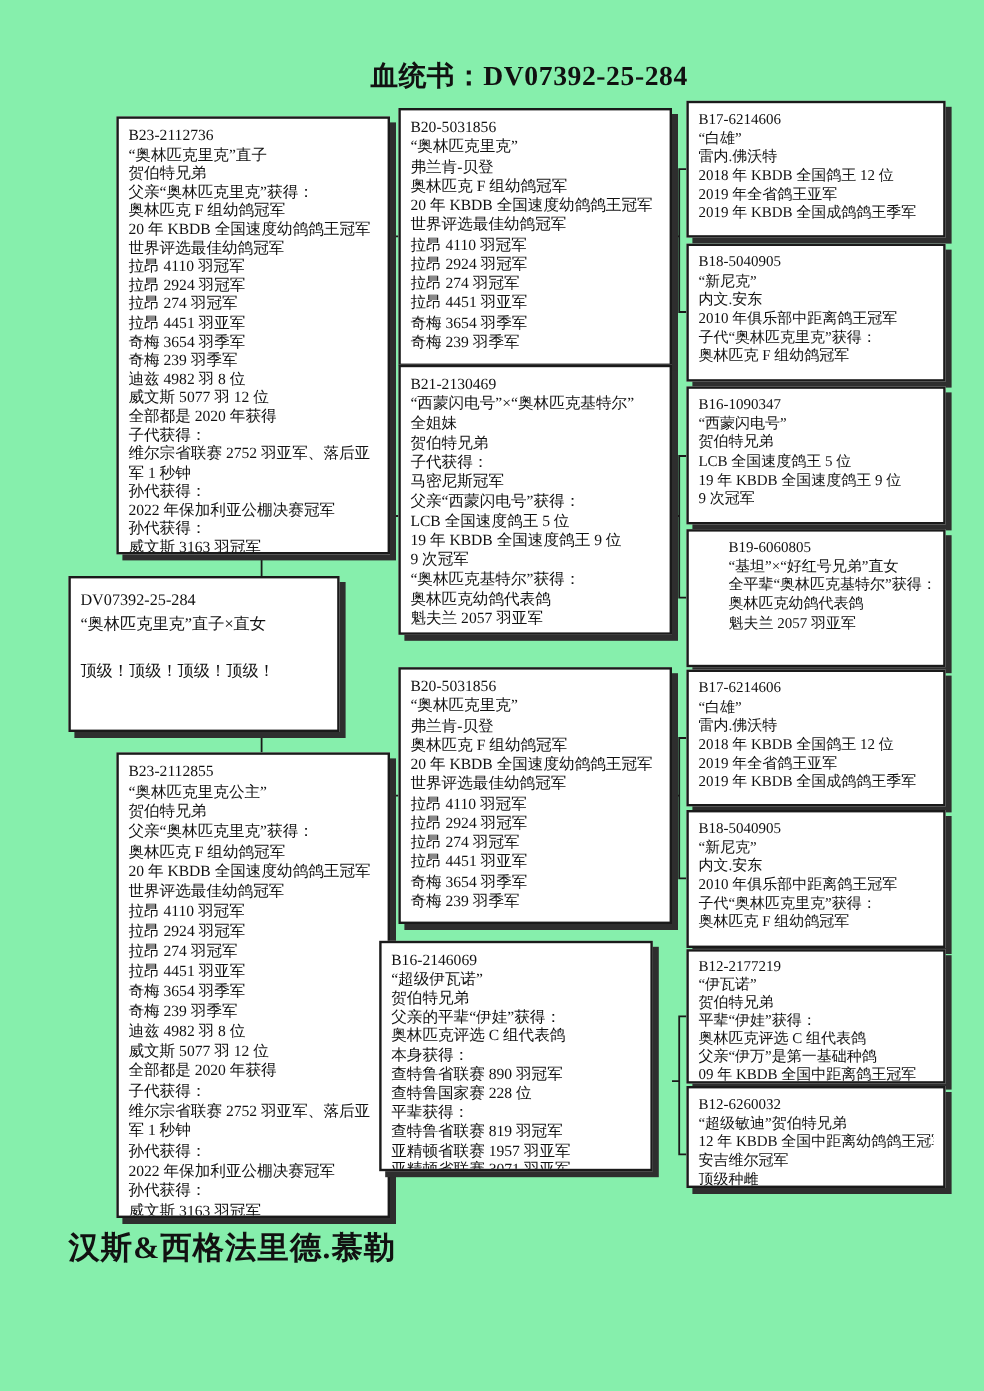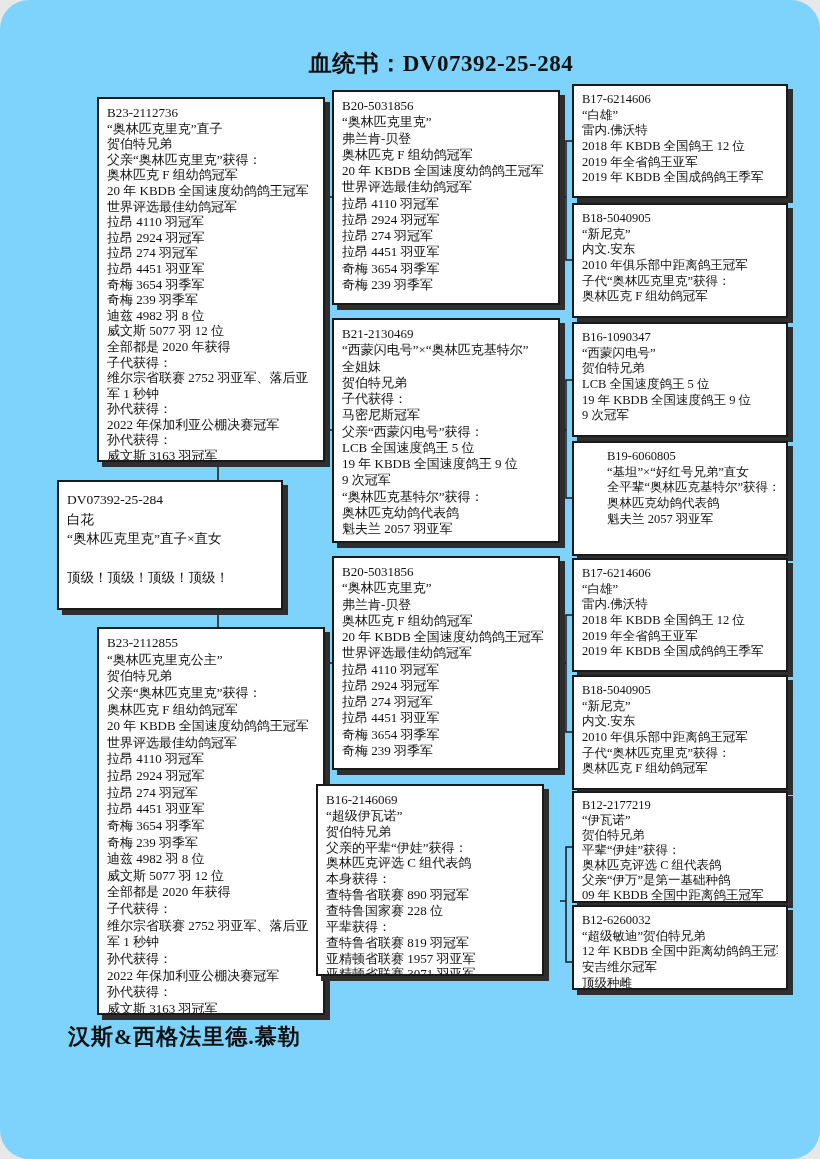--- a/index.html
+++ b/index.html
@@ -1,50 +1,50 @@
 <!DOCTYPE html>
 <html><head>
 <meta charset="utf-8">
 <style>
   html,body{margin:0;padding:0;background:#e8e8e8;}
   .page{
-    position:relative;width:820px;height:1159px;background:#7dd3fc;
+    position:relative;width:820px;height:1159px;background:#86efac;
     font-family:"Liberation Serif","DejaVu Serif",serif;color:#111;
-    margin:0 auto;overflow:hidden;border-radius:29px;
+    margin:0 auto;overflow:hidden;
   }
   .title{
     position:absolute;top:48px;left:0;right:0;margin:0;
     text-align:center;padding-left:62px;box-sizing:border-box;
     font-size:23px;font-weight:bold;letter-spacing:.5px;
   }
   .connectors{position:absolute;left:0;top:0;pointer-events:none;}
   .box{
     position:absolute;background:#fff;border:2px solid #1a1a1a;
     box-shadow:5px 5px 0 #2e2e2e;box-sizing:border-box;
     padding:6px 8px 4px;font-size:13px;line-height:1.25;overflow:hidden;
   }
   .box .line{white-space:nowrap;overflow:hidden;min-height:1.2em;}
   .pos-father{left:97px;top:97px;width:228px;height:365px;line-height:1.2;}
   .pos-subject{left:57px;top:480px;width:226px;height:130px;font-size:13.5px;line-height:1.45;padding-top:8px;}
   .pos-mother{left:97px;top:627px;width:228px;height:388px;line-height:1.28;}
   .pos-m1{left:332px;top:90px;width:228px;height:215px;}
-  .pos-m2{left:332px;top:318px;width:228px;height:225px;}
+  .pos-m2{left:332px;top:304px;width:228px;height:225px;}
   .pos-m3{left:332px;top:556px;width:228px;height:214px;}
   .pos-m4{left:316px;top:784px;width:228px;height:192px;line-height:1.22;}
   .pos-r1{left:572px;top:84px;width:216px;height:114px;font-size:12.5px;}
   .pos-r2{left:572px;top:203px;width:216px;height:115px;font-size:12.5px;}
   .pos-r3{left:572px;top:322px;width:216px;height:115px;font-size:12.5px;}
   .pos-r4{left:572px;top:441px;width:216px;height:115px;font-size:12.5px;padding-left:33px;}
   .pos-r5{left:572px;top:558px;width:216px;height:114px;font-size:12.5px;}
   .pos-r6{left:572px;top:675px;width:216px;height:115px;font-size:12.5px;}
   .pos-r7{left:572px;top:791px;width:216px;height:112px;font-size:12.5px;line-height:1.15;padding-top:5px;}
   .pos-r8{left:572px;top:905px;width:216px;height:85px;font-size:12.5px;}
   .footer{
-    position:absolute;left:68px;top:1022px;margin:0;
-    font-size:22px;font-weight:bold;letter-spacing:1px;
+    position:absolute;left:57px;top:1022px;margin:0;
+    font-size:26px;font-weight:bold;letter-spacing:1px;
   }
 </style>
 </head>
 <body>
 
 <div class="page">
 
   <h1 class="title">血统书：DV07392-25-284</h1>
 
   <svg class="connectors" width="820" height="1159" viewBox="0 0 820 1159">
@@ -80,21 +80,20 @@
       <div class="line">子代获得：</div>
       <div class="line">维尔宗省联赛 2752 羽亚军、落后亚</div>
       <div class="line">军 1 秒钟</div>
       <div class="line">孙代获得：</div>
       <div class="line">2022 年保加利亚公棚决赛冠军</div>
       <div class="line">孙代获得：</div>
       <div class="line">威文斯 3163 羽冠军</div>
     </div>
   <div class="box pos-subject">
       <div class="line">DV07392-25-284</div>
-      <div class="line">白花</div>
       <div class="line">“奥林匹克里克”直子×直女</div>
       <div class="line">&nbsp;</div>
       <div class="line">顶级！顶级！顶级！顶级！</div>
     </div>
   <div class="box pos-mother">
       <div class="line">B23-2112855</div>
       <div class="line">“奥林匹克里克公主”</div>
       <div class="line">贺伯特兄弟</div>
       <div class="line">父亲“奥林匹克里克”获得：</div>
       <div class="line">奥林匹克 F 组幼鸽冠军</div>

